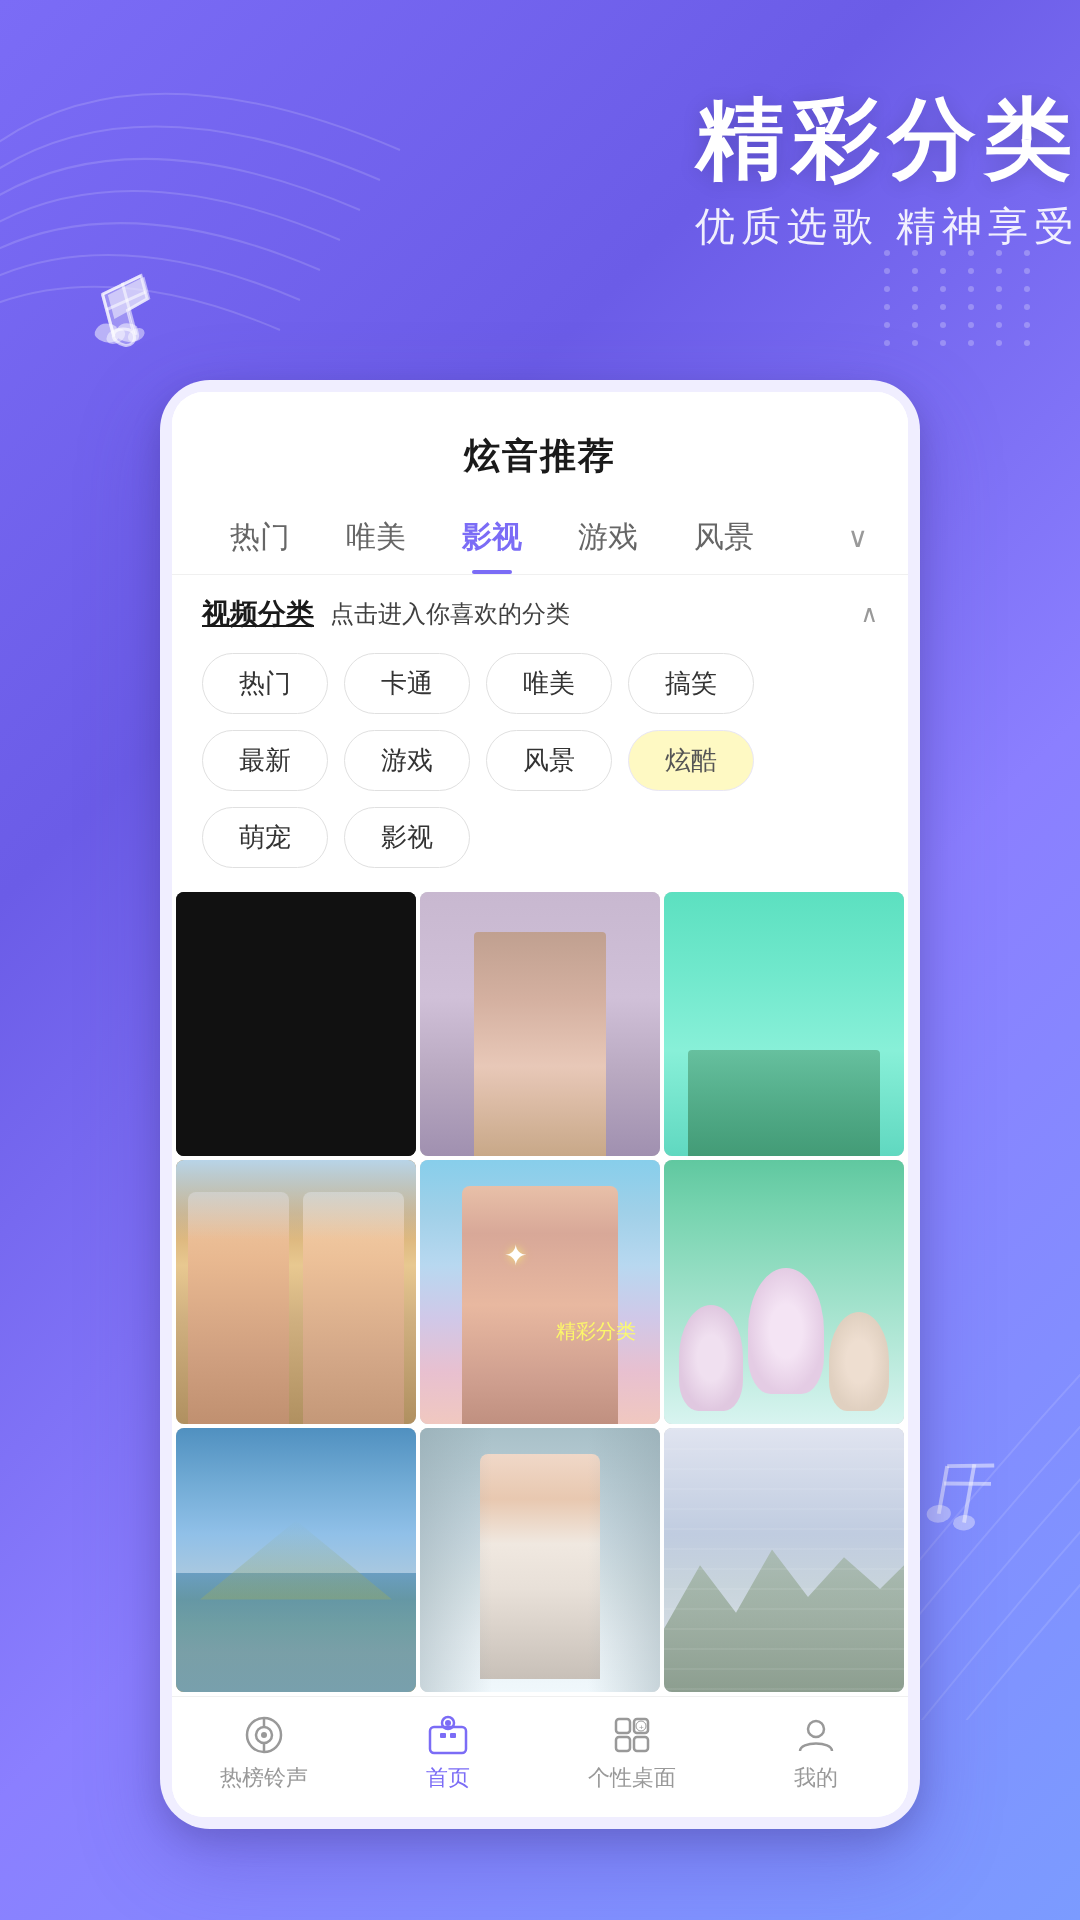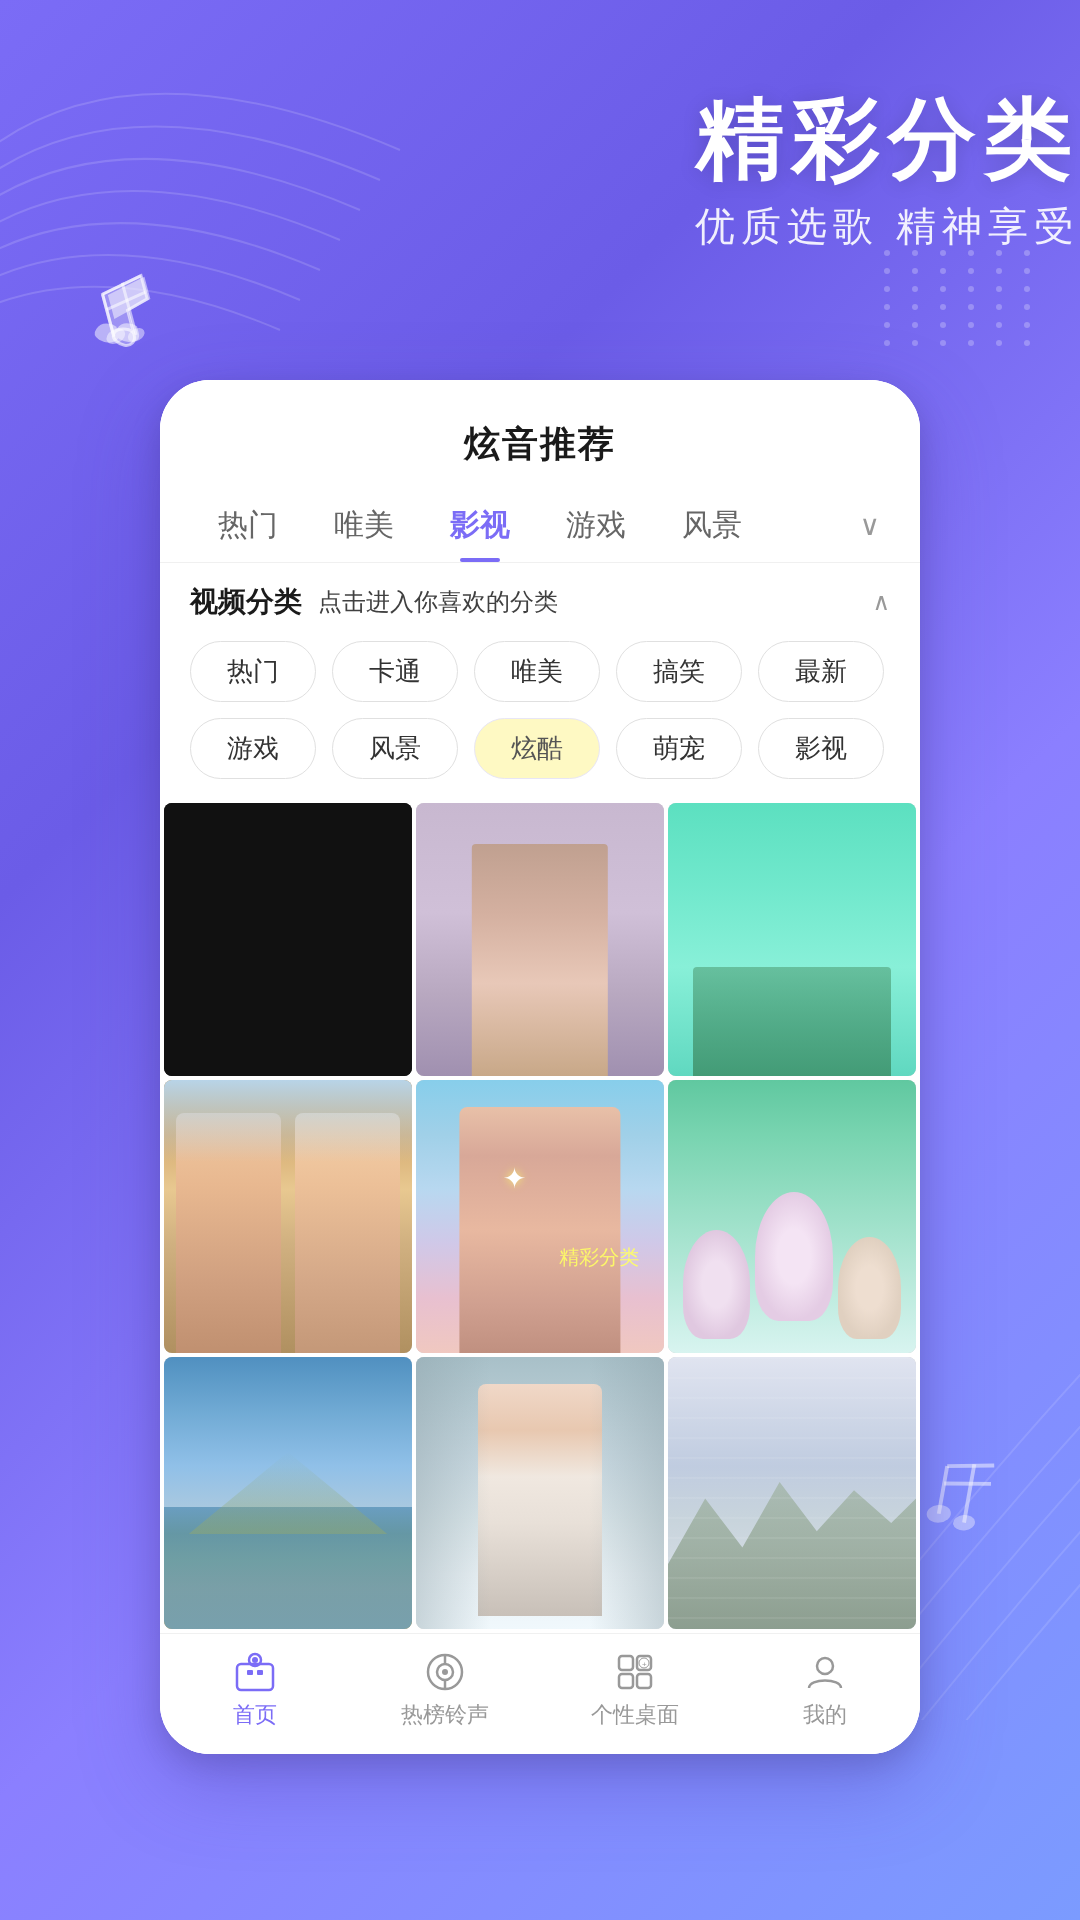--- a/index.html
+++ b/index.html
@@ -86,22 +86,22 @@
       width: 760px;
       background: #f0eeff;
       border-radius: 50px;
       box-shadow: 0 30px 80px rgba(80,60,180,0.35), 0 10px 30px rgba(0,0,0,0.15);
       overflow: hidden;
       z-index: 3;
     }
 
     .phone-inner {
       background: #ffffff;
-      margin: 0;
-      border-radius: 20px;
+      margin: 12px;
+      border-radius: 32px;
       overflow: hidden;
     }
 
     .app-header {
       padding: 40px 30px 20px;
       text-align: center;
       background: white;
     }
 
     .app-header-title {
@@ -160,20 +160,21 @@
       display: flex;
       align-items: center;
       justify-content: space-between;
       margin-bottom: 20px;
     }
 
     .category-label {
       font-size: 28px;
       font-weight: 700;
       color: #1a1a1a;
+      text-decoration: underline;
     }
 
     .category-desc {
       font-size: 24px;
       color: #404040;
       margin-left: 16px;
     }
 
     .chevron-up {
       font-size: 24px;
@@ -458,37 +459,37 @@
 
           <div style="position:absolute;bottom:0;left:0;right:0;height:60%;background:linear-gradient(180deg,rgba(160,180,160,0.6) 0%,rgba(140,160,140,0.7) 50%,rgba(120,140,120,0.8) 100%);clip-path:polygon(0 60%,15% 20%,30% 50%,45% 10%,60% 40%,75% 15%,90% 35%,100% 20%,100% 100%,0 100%);"></div>
           <div style="position:absolute;top:0;left:0;right:0;height:100%;background:repeating-linear-gradient(180deg,rgba(255,255,255,0.08) 0px,rgba(255,255,255,0.08) 2px,transparent 2px,transparent 20px);"></div>
         </div>
       </div>
     </div>
 
     <div class="bottom-nav">
       <div class="nav-item">
         <svg width="44" height="44" viewBox="0 0 44 44">
+          <circle cx="22" cy="22" r="17" fill="none" stroke="#999" stroke-width="2.5"></circle>
+          <circle cx="22" cy="22" r="8" fill="none" stroke="#999" stroke-width="2.5"></circle>
+          <circle cx="22" cy="22" r="3" fill="#999"></circle>
+          <line x1="22" y1="5" x2="22" y2="14" stroke="#999" stroke-width="2.5"></line>
+          <line x1="22" y1="30" x2="22" y2="39" stroke="#999" stroke-width="2.5"></line>
+        </svg>
+        <span class="nav-label">热榜铃声</span>
+      </div>
+      <div class="nav-item">
+        <svg width="44" height="44" viewBox="0 0 44 44">
           <rect x="4" y="14" width="36" height="26" rx="4" fill="none" stroke="#7B6CF6" stroke-width="2.5"></rect>
           <rect x="14" y="20" width="6" height="5" rx="1" fill="#7B6CF6"></rect>
           <rect x="24" y="20" width="6" height="5" rx="1" fill="#7B6CF6"></rect>
           <circle cx="22" cy="10" r="6" fill="none" stroke="#7B6CF6" stroke-width="2.5"></circle>
           <circle cx="22" cy="10" r="3" fill="#7B6CF6"></circle>
         </svg>
         <span class="nav-label active">首页</span>
-      </div>
-      <div class="nav-item">
-        <svg width="44" height="44" viewBox="0 0 44 44">
-          <circle cx="22" cy="22" r="17" fill="none" stroke="#999" stroke-width="2.5"></circle>
-          <circle cx="22" cy="22" r="8" fill="none" stroke="#999" stroke-width="2.5"></circle>
-          <circle cx="22" cy="22" r="3" fill="#999"></circle>
-          <line x1="22" y1="5" x2="22" y2="14" stroke="#999" stroke-width="2.5"></line>
-          <line x1="22" y1="30" x2="22" y2="39" stroke="#999" stroke-width="2.5"></line>
-        </svg>
-        <span class="nav-label">热榜铃声</span>
       </div>
       <div class="nav-item">
         <svg width="44" height="44" viewBox="0 0 44 44">
           <rect x="6" y="6" width="14" height="14" rx="3" fill="none" stroke="#999" stroke-width="2.5"></rect>
           <rect x="24" y="6" width="14" height="14" rx="3" fill="none" stroke="#999" stroke-width="2.5"></rect>
           <rect x="6" y="24" width="14" height="14" rx="3" fill="none" stroke="#999" stroke-width="2.5"></rect>
           <rect x="24" y="24" width="14" height="14" rx="3" fill="none" stroke="#999" stroke-width="2.5"></rect>
           <circle cx="31" cy="13" r="5" fill="white" stroke="#999" stroke-width="1"></circle>
           <text x="29" y="17" font-size="8" fill="#999">+</text>
         </svg>

